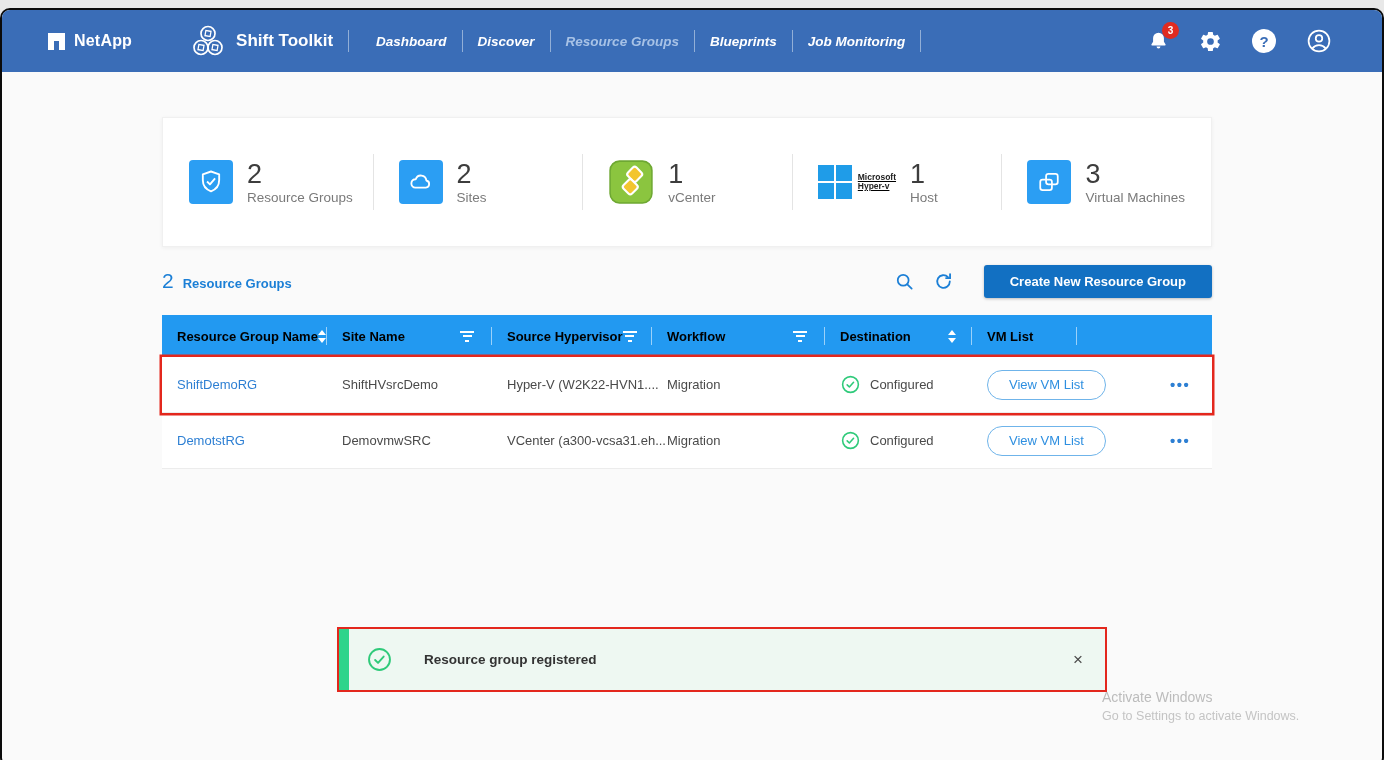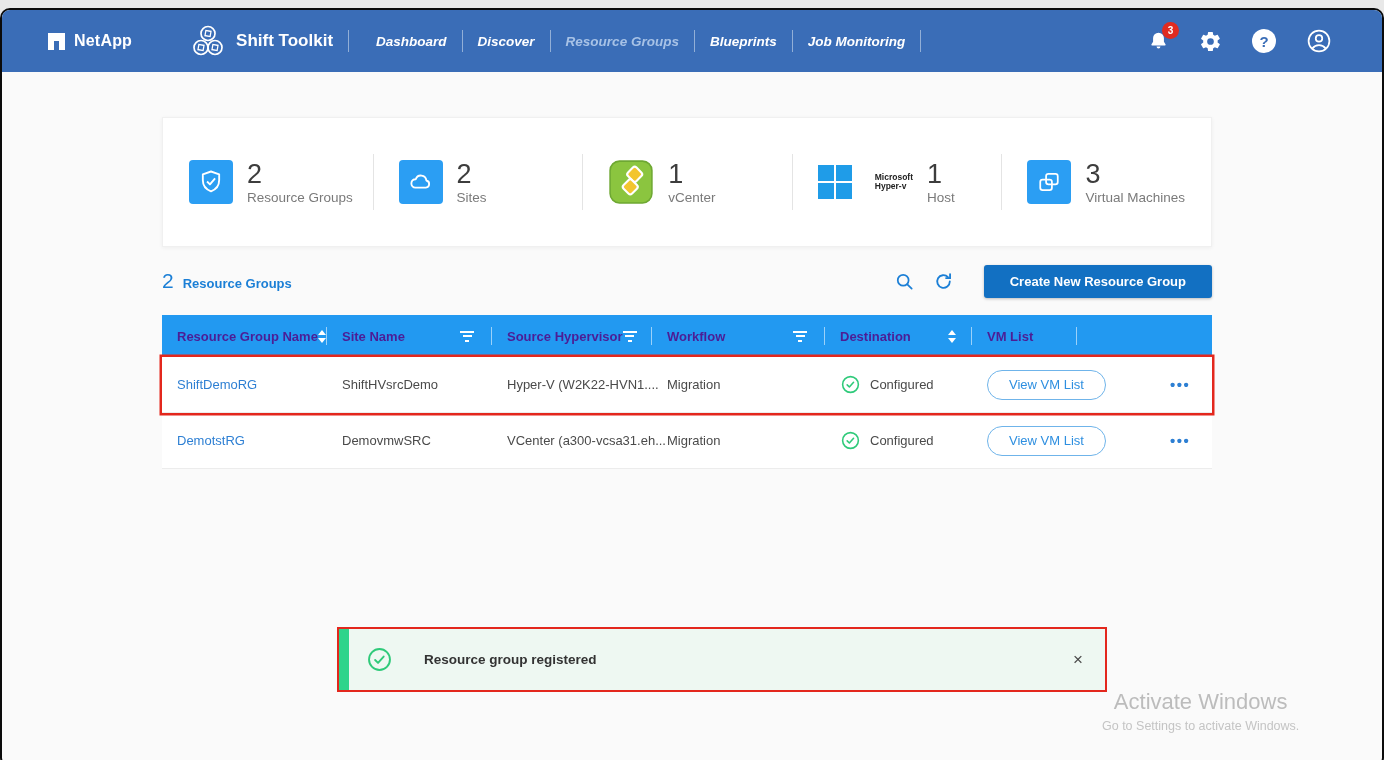--- a/index.html
+++ b/index.html
@@ -42,41 +42,41 @@
     position:absolute; left:160px; top:107px; width:1050px; height:130px;
     background:#fff; border:1px solid #f0f0f0; box-shadow:0 1px 4px rgba(0,0,0,.05);
     display:flex; align-items:center;
   }
   .stat { flex:1; display:flex; align-items:center; gap:14px; padding-left:26px; position:relative; height:100%; }
   .stat + .stat::before { content:''; position:absolute; left:0; top:36px; bottom:36px; width:1px; background:#e4e4e4; }
   .stat-sq { width:44px; height:44px; border-radius:4px; background:#2b9ef3; display:flex; align-items:center; justify-content:center; flex:0 0 auto; }
   .stat-text { display:flex; flex-direction:column; line-height:1.15; }
   .stat-value { font-size:27px; font-weight:300; color:#3d3d3d; }
   .stat-label { font-size:13.5px; color:#7a7a7a; white-space:nowrap; }
-  .hyperv-wrap { display:flex; align-items:center; gap:23px; flex:0 0 auto; }
+  .hyperv-wrap { display:flex; align-items:center; gap:6px; flex:0 0 auto;text-decoration:underline; }
   .win-flag { display:grid; grid-template-columns:16px 16px; grid-template-rows:16px 16px; gap:2px; }
   .win-flag i { background:#1f9ce8; }
   .hyperv-caption { font-size:8.5px; font-weight:700; color:#222; line-height:1.1; }
 
   
   .list-header { position:absolute; left:160px; top:252px; width:1050px; height:38px; display:flex; align-items:center; }
   .list-count { font-size:21px; color:#1b7fd6; font-weight:400; }
   .list-title { font-size:13px; color:#1b7fd6; margin-left:9px; font-weight:600; position:relative; top:2px; }
   .list-actions { margin-left:auto; display:flex; align-items:center; gap:18px; }
   .create-btn {
     margin-left:12px; background:#1270c2; color:#fff; border:none; border-radius:3px;
     font-family:inherit; font-size:13px; font-weight:700; height:33px; padding:0 26px; cursor:pointer;
     box-shadow:0 1px 3px rgba(0,0,0,.25);
   }
 
   
   .table { position:absolute; left:160px; top:305px; width:1050px; background:#fff; }
   .t-head {
     display:grid; grid-template-columns:165px 165px 160px 173px 147px 105px 1fr;
-    background:#2299f1; height:42px; color:#4c1d95;
+    background:#2299f1; height:42px; color:#000000;
   }
   .th { display:flex; align-items:center; padding:0 10px 0 15px; position:relative; font-size:13px; font-weight:700; }
   .th .th-label { flex:1; white-space:nowrap; }
   .th.has-div::after { content:''; position:absolute; right:0; top:12px; bottom:12px; width:1px; background:rgba(255,255,255,.55); }
   .sort-icon { display:flex; flex-direction:column; gap:3px; margin-right:6px; }
   .sort-icon i { width:0; height:0; border-left:4px solid transparent; border-right:4px solid transparent; }
   .sort-icon .up { border-bottom:5px solid #fff; }
   .sort-icon .down { border-top:5px solid #fff; }
   .filter-icon { display:flex; flex-direction:column; align-items:center; gap:2.5px; margin-right:8px; }
   .filter-icon i { height:2px; background:#fff; display:block; }
@@ -101,21 +101,21 @@
     position:absolute; left:335px; top:617px; width:770px; height:65px;
     background:#eef8f2; border:2.5px solid #e3271d; display:flex; align-items:center;
   }
   .toast-bar { width:10px; align-self:stretch; background:#2fd48b; flex:0 0 auto; }
   .toast-check { margin-left:17px; display:flex; }
   .toast-msg { margin-left:15px; font-size:13.5px; font-weight:700; color:#333;padding-left:16px; }
   .toast-close { margin-left:auto; margin-right:22px; font-size:17px; color:#4a4a4a; cursor:pointer; }
 
   
   .watermark { position:absolute; left:1100px; top:679px; color:#bcbcbc; }
-  .wm1 { font-size:22px;text-align:center; }
+  .wm1 { font-size:14px; }
   .wm2 { font-size:12.5px; margin-top:4px; color:#c4c4c4; }
 </style>
 </head>
 <body>
 
 <div class="screen">
 
   <div class="navbar">
     <div class="brand">
       <span class="netapp-mark"></span>

